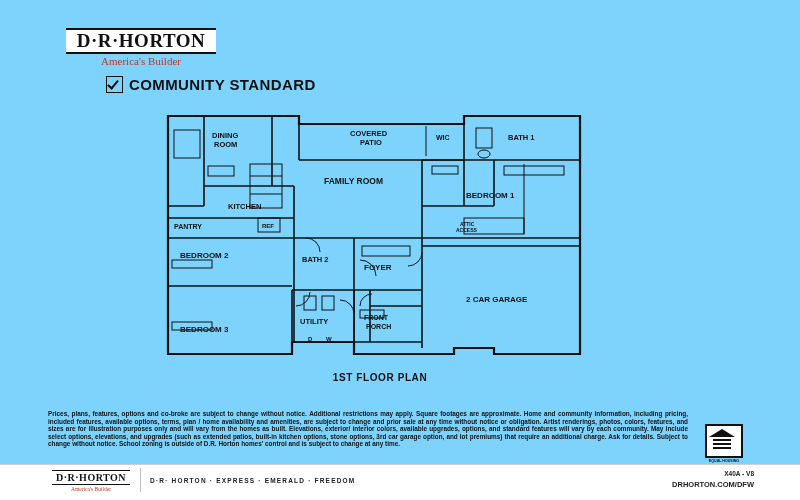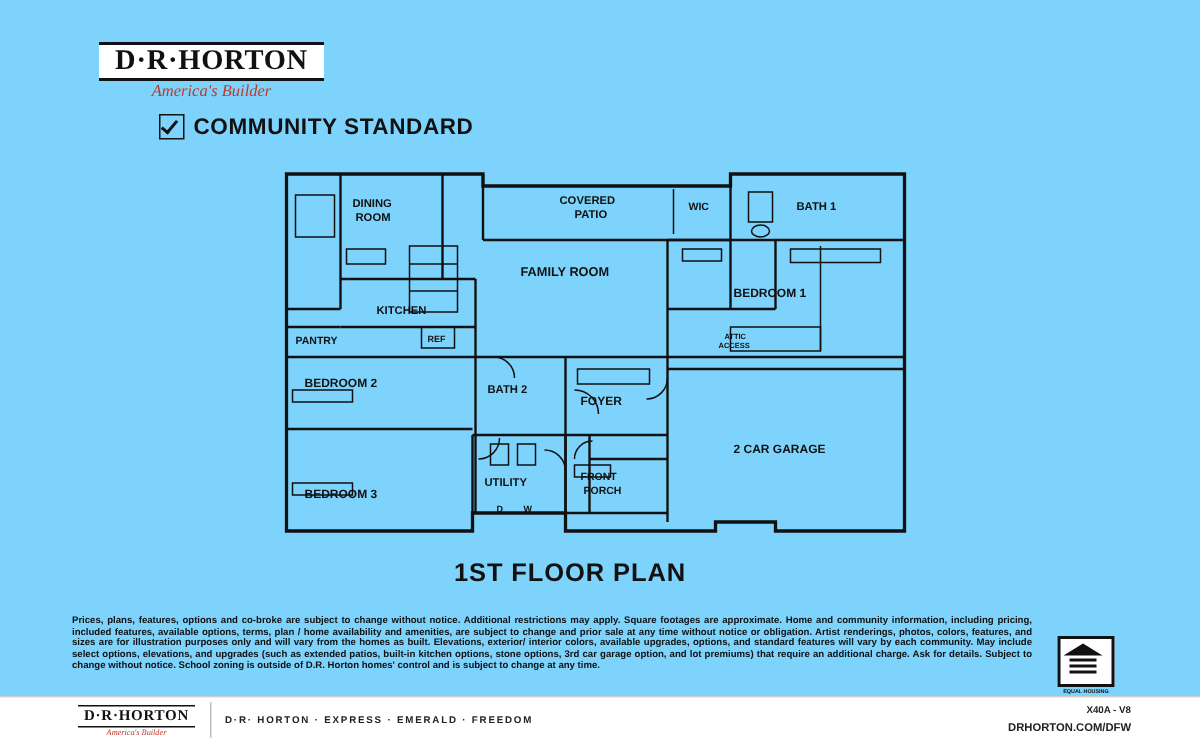--- a/index.html
+++ b/index.html
@@ -33,21 +33,20 @@
     color: #111;
     background: #ffffff;
     border-top: 2px solid #111;
     border-bottom: 2px solid #111;
     text-align: center;
     line-height: 20px;
     padding: 1px 0 1px 0;
   }
   .logo-sub {
     font-family: "Liberation Serif", serif;
-    font-style: italic;
     font-size: 11px;
     color: #c0392b;
     text-align: center;
     margin-top: 1px;
   }
 
   
   #community-standard {
     position: absolute;
     left: 106px;
@@ -76,34 +75,34 @@
   #community-standard .cs-label {
     font-size: 15px;
     font-weight: bold;
     letter-spacing: 0.4px;
     color: #111;
   }
 
   
   #plan {
     position: absolute;
-    left: 187px;
+    left: 164px;
     top: 110px;
     width: 420px;
     height: 250px;
   }
   #plan svg { display: block; }
 
   #plan-title {
     position: absolute;
     left: 170px;
     top: 372px;
     width: 420px;
     text-align: center;
-    font-size: 17px;
+    font-size: 10px;
     font-weight: bold;
     letter-spacing: 0.6px;
     color: #111;
   }
 
   
   #disclaimer {
     position: absolute;
     left: 48px;
     top: 410px;

